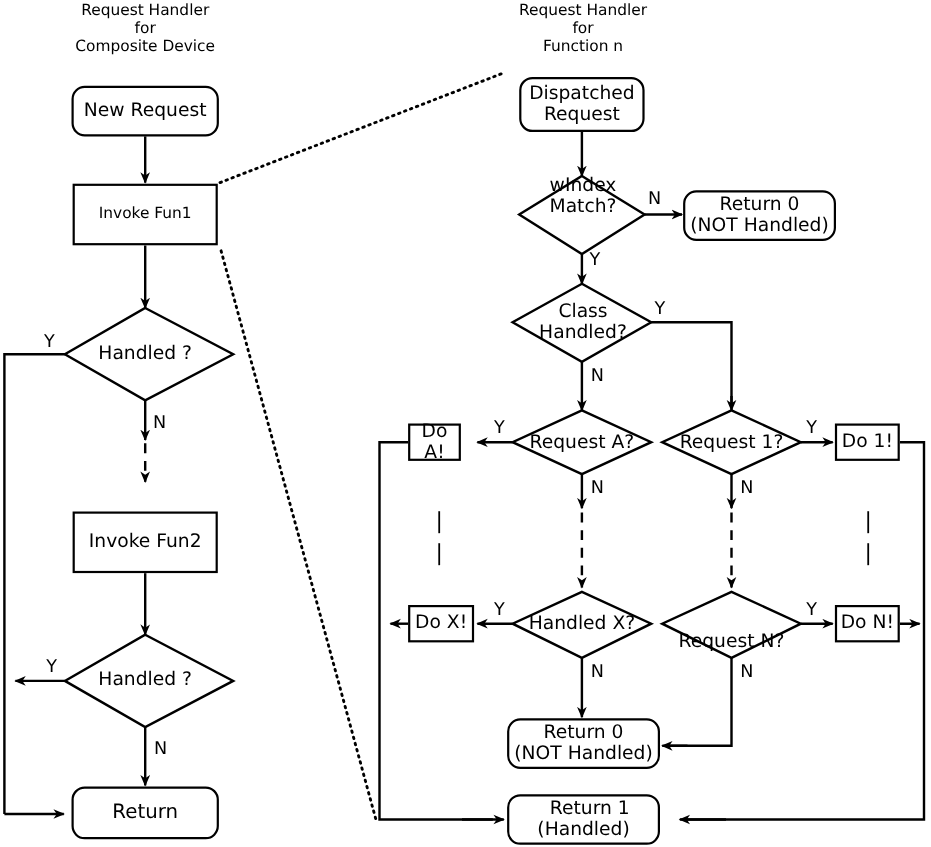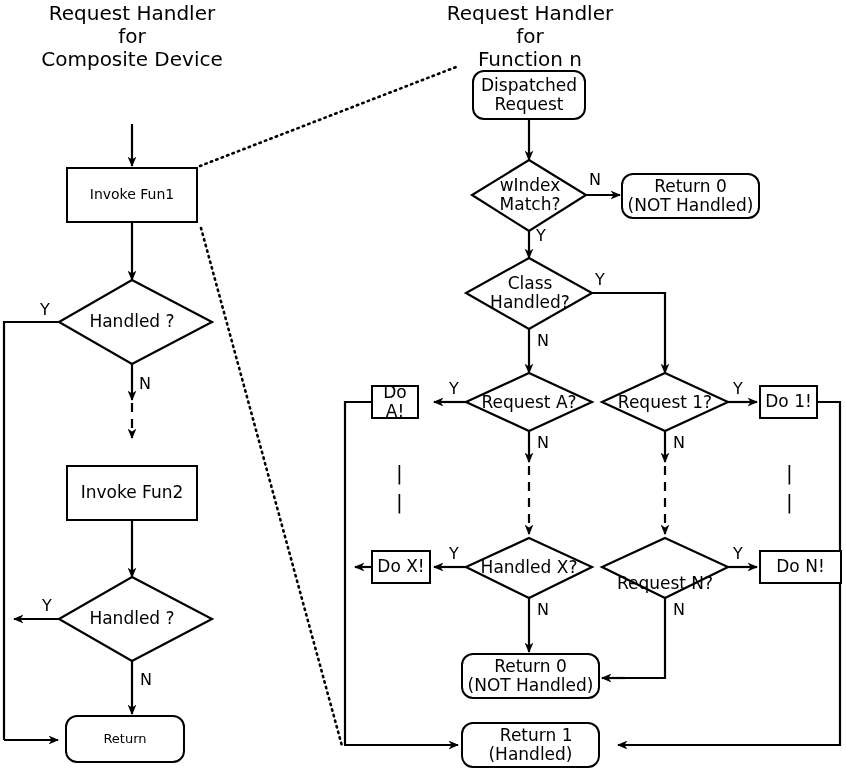--- a/index.html
+++ b/index.html
@@ -4,21 +4,21 @@
 <style>
   html,body{margin:0;padding:0;background:#ffffff;}
   body{width:846px;height:770px;position:relative;overflow:hidden;
        font-family:"DejaVu Sans","Liberation Sans",sans-serif;color:#000;}
   #stage{position:absolute;left:0;top:0;width:846px;height:770px;}
   svg.layer{position:absolute;left:0;top:0;width:846px;height:770px;pointer-events:none;}
   .node{position:absolute;box-sizing:border-box;display:flex;align-items:center;
         justify-content:center;text-align:center;line-height:1.12;background:#fff;}
   .rounded{border:2.2px solid #000;border-radius:12px;}
   .rect{border:2.2px solid #000;}
-  .title{position:absolute;text-align:center;line-height:1.16;font-size:20px;white-space:pre-line;}
+  .title{position:absolute;text-align:center;line-height:1.16;font-size:14px;white-space:pre-line;}
   .lbl{position:absolute;font-size:16px;line-height:1;background:transparent;}
   .diamond-txt{position:absolute;text-align:center;font-size:17px;line-height:1.12;
                white-space:pre-line;pointer-events:none;}
   .dotsmark{position:absolute;font-size:20px;line-height:1;color:#000;}
 </style>
 </head>
 <body>
 
 <div id="stage">
 
@@ -102,42 +102,43 @@
     </g>
   </svg>
 
   <div class="title" style="left:32px;top:2px;width:200px;">Request Handler
 for
 Composite Device</div>
   <div class="title" style="left:430px;top:2px;width:200px;">Request Handler
 for
 Function n</div>
 
+  <div class="node rounded" style="left:65px;top:78px;width:134px;height:46px;font-size:17px;">New Request</div>
 
   <div class="node rect" style="left:66px;top:167px;width:132px;height:56px;font-size:14px;">Invoke Fun1</div>
 
   <div class="diamond-txt" style="left:62px;top:312px;width:140px;">Handled ?</div>
 
   <div class="node rect" style="left:66px;top:465px;width:132px;height:56px;font-size:17px;">Invoke Fun2</div>
 
   <div class="diamond-txt" style="left:62px;top:609px;width:140px;">Handled ?</div>
 
-  <div class="node rounded" style="left:65px;top:715px;width:120px;height:48px;font-size:13px;">Return</div>
+  <div class="node rounded" style="left:65px;top:715px;width:134px;height:48px;font-size:18px;">Return</div>
 
   <div class="lbl" style="left:40px;top:302px;">Y</div>
   <div class="lbl" style="left:139px;top:376px;">N</div>
   <div class="lbl" style="left:42px;top:598px;">Y</div>
   <div class="lbl" style="left:140px;top:672px;">N</div>
 
   <div class="node rounded" style="left:472px;top:70px;width:114px;height:50px;font-size:17px;">
     <span style="white-space:pre-line;">Dispatched
 Request</span>
   </div>
 
-  <div class="diamond-txt" style="left:474px;top:176px;width:112px;">wIndex
+  <div class="diamond-txt" style="left:474px;top:160px;width:112px;">wIndex
 Match?</div>
 
   <div class="node rounded" style="left:621px;top:173px;width:139px;height:46px;font-size:17px;">
     <span style="white-space:pre-line;">Return 0
 (NOT Handled)</span>
   </div>
 
   <div class="diamond-txt" style="left:474px;top:274px;width:112px;">Class
 Handled?</div>
 
@@ -148,21 +149,21 @@
   <div class="node rect" style="left:371px;top:385px;width:48px;height:34px;font-size:17px;">Do A!</div>
 
   <div class="node rect" style="left:759px;top:385px;width:59px;height:34px;font-size:17px;">Do 1!</div>
 
   <div class="diamond-txt" style="left:469px;top:558px;width:120px;">Handled X?</div>
 
   <div class="diamond-txt" style="left:605px;top:558px;width:120px;margin-top:16px;">Request N?</div>
 
   <div class="node rect" style="left:371px;top:550px;width:60px;height:34px;font-size:17px;">Do X!</div>
 
-  <div class="node rect" style="left:759px;top:550px;width:83px;height:34px;font-size:17px;">Do N!</div>
+  <div class="node rect" style="left:759px;top:550px;width:59px;height:34px;font-size:17px;">Do N!</div>
 
   <div class="node rounded" style="left:461px;top:653px;width:139px;height:46px;font-size:17px;">
     <span style="white-space:pre-line;">Return 0
 (NOT Handled)</span>
   </div>
 
   <div class="node rounded" style="left:461px;top:722px;width:139px;height:46px;font-size:17px;text-align:right;">
     <span style="white-space:pre-line;">Return 1
 (Handled)</span>
   </div>

